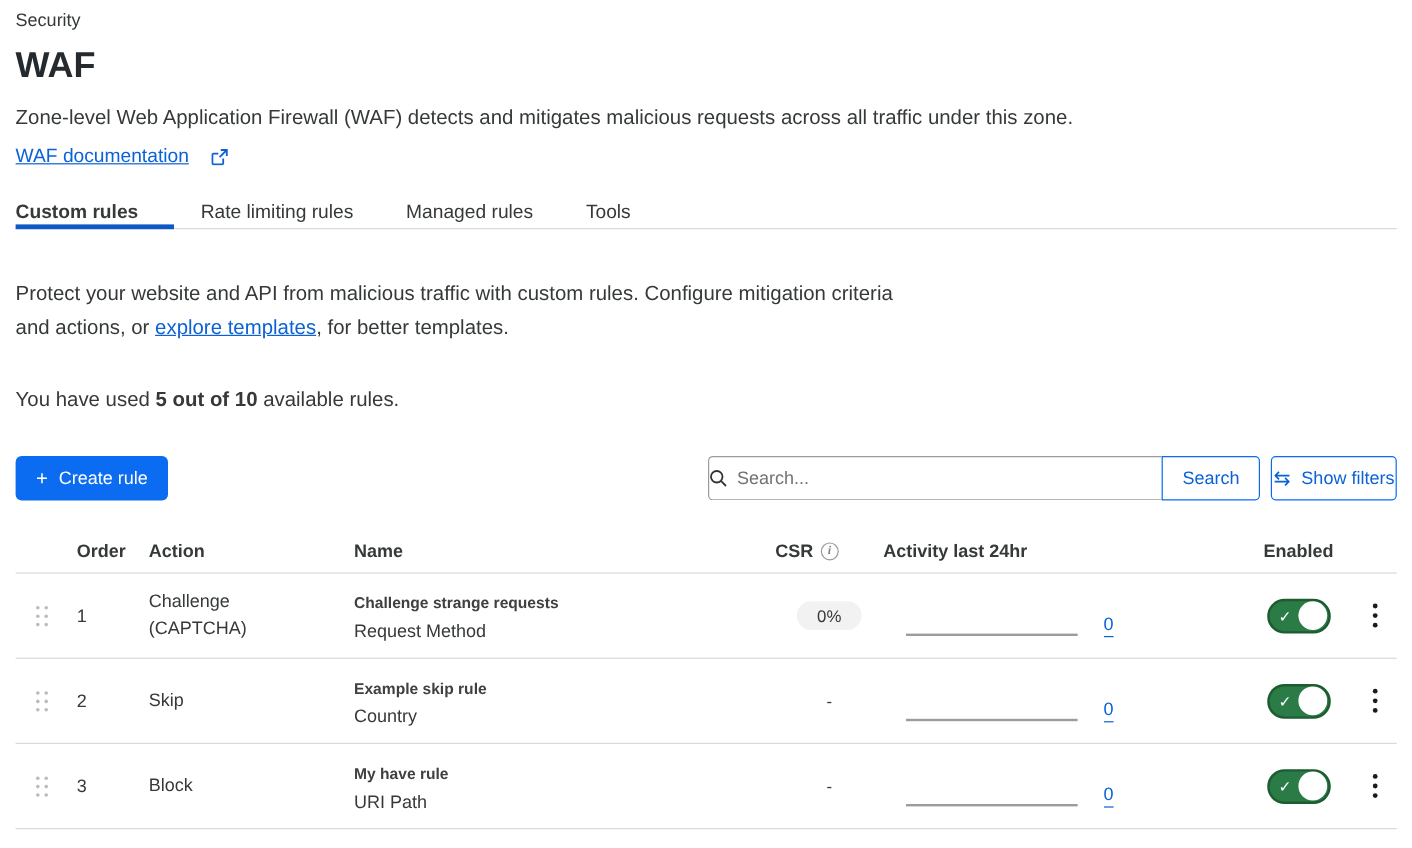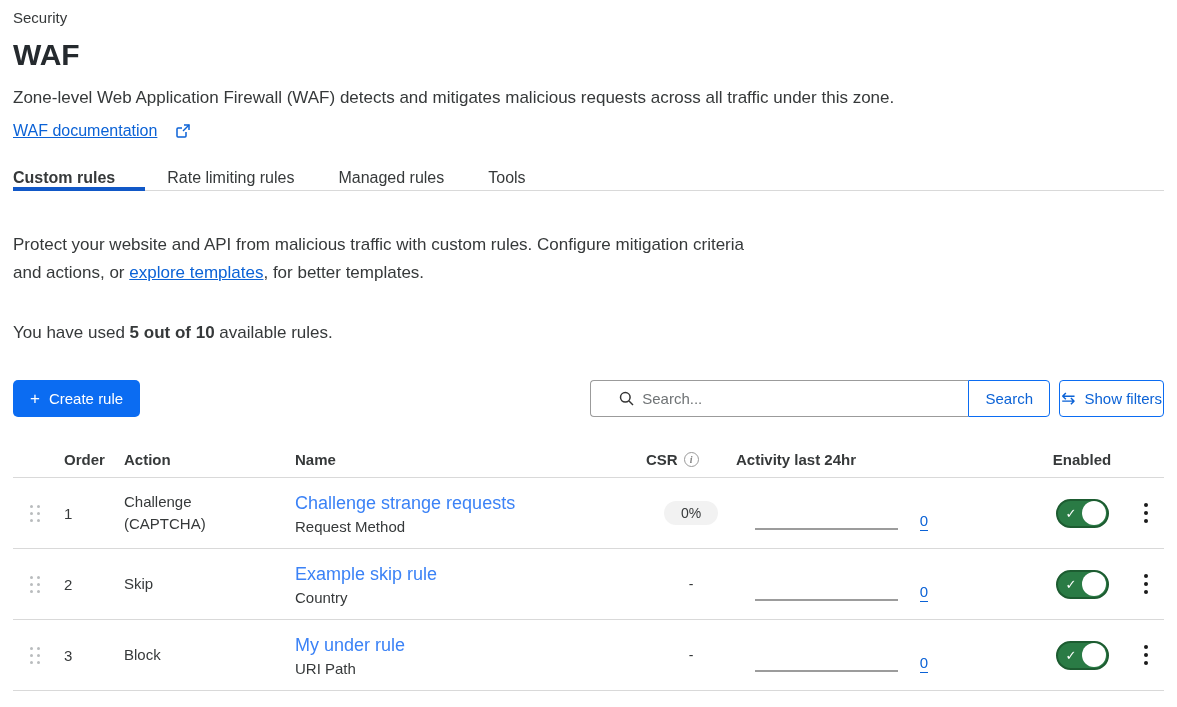--- a/index.html
+++ b/index.html
@@ -41,21 +41,21 @@
   .toolbar{margin-top:37px;display:flex;align-items:center;justify-content:space-between}
   .btn-primary{
     display:inline-flex;align-items:center;gap:9px;background:var(--accent);color:#fff;
     border:none;border-radius:5px;height:37px;padding:0 17px;font-size:15px;cursor:pointer;
     font-family:inherit;
   }
   .btn-primary .plus{font-size:17px;line-height:1}
   .toolbar-right{display:flex;align-items:center;gap:9px}
   .search-group{display:flex;align-items:stretch}
   .search-box{display:flex;align-items:center;gap:8px;border:1px solid #9b9b9b;border-right:none;
-    border-radius:4px 0 0 4px;height:37px;width:378px;padding:0 28px;background:#fff}
+    border-radius:4px 0 0 4px;height:37px;width:378px;padding:0 0;background:#fff}
   .search-box input{border:none;outline:none;flex:1;font-size:15px;font-family:inherit;color:var(--text)}
   .search-box input::placeholder{color:#6f7375}
   .btn-outline{
     display:inline-flex;align-items:center;gap:9px;background:#fff;color:var(--link);
     border:1px solid var(--accent);height:37px;padding:0 1px;font-size:15px;cursor:pointer;
     border-radius:4px;font-family:inherit;
   }
   .search-btn{border-radius:0 4px 4px 0;width:82px;justify-content:center}
   .filters-btn{border-radius:4px}
   .filters-btn .swap{font-size:17px;line-height:1}
@@ -74,21 +74,21 @@
     width:15px;height:15px;border:1px solid #9a9a9a;border-radius:50%;color:#818181;
     font-size:10px;line-height:13px;text-align:center;display:inline-block;cursor:pointer;
     font-family:"Liberation Serif",serif;font-style:italic;font-weight:700;
   }
   .thead .col-enabled{text-align:center}
 
   .trow{height:71px;border-bottom:1px solid var(--border);font-size:15px}
   .drag-handle{display:grid;grid-template-columns:3px 3px;grid-auto-rows:3px;gap:4px;width:10px;margin-left:17px;cursor:grab}
   .drag-handle i{background:#b9bcbe;border-radius:50%}
   .action-text{display:inline-block;max-width:100px;line-height:22px}
-  .col-name .rule-name{display:block;font-size:18px;font-weight:400;color:#3b82f6;text-decoration:none;cursor:pointer;line-height:22px}
+  .col-name .rule-name{display:block;font-size:13px;font-weight:700;color:#404040;text-decoration:none;cursor:pointer;line-height:22px}
   .col-name .rule-field{font-size:15px;margin-top:4px}
   .col-csr{display:flex;justify-content:center}
   .csr-badge{background:var(--badge-bg);border-radius:13px;padding:4px 17px;font-size:14px}
   .csr-badge.plain{background:transparent;padding:0}
   .col-activity{display:flex;align-items:flex-end;height:100%;padding:0 12px 17px 19px;gap:22px}
   .sparkline{flex:1;height:2px;background:#9c9c9c;margin-bottom:1px}
   .activity-count{font-size:15px;color:var(--link);text-decoration:none;border-bottom:1px solid var(--link);padding-bottom:2px;line-height:15px;cursor:pointer}
   .col-enabled{display:flex;justify-content:center}
   .toggle{
     width:53px;height:29px;border-radius:15px;background:var(--green);
@@ -259,21 +259,21 @@
               <i></i>
               <i></i>
               <i></i>
               <i></i>
               <i></i>
             </div>
     </div>
     <div>3</div>
     <div><span class="action-text">Block</span></div>
     <div class="col-name">
-      <a class="rule-name">My under rule</a>
+      <a class="rule-name">My have rule</a>
       <div class="rule-field">URI Path</div>
     </div>
     <div class="col-csr">
       <span class="csr-badge plain">-</span>
     </div>
     <div class="col-activity">
       <span class="sparkline"></span>
       <a class="activity-count">0</a>
     </div>
     <div></div>

